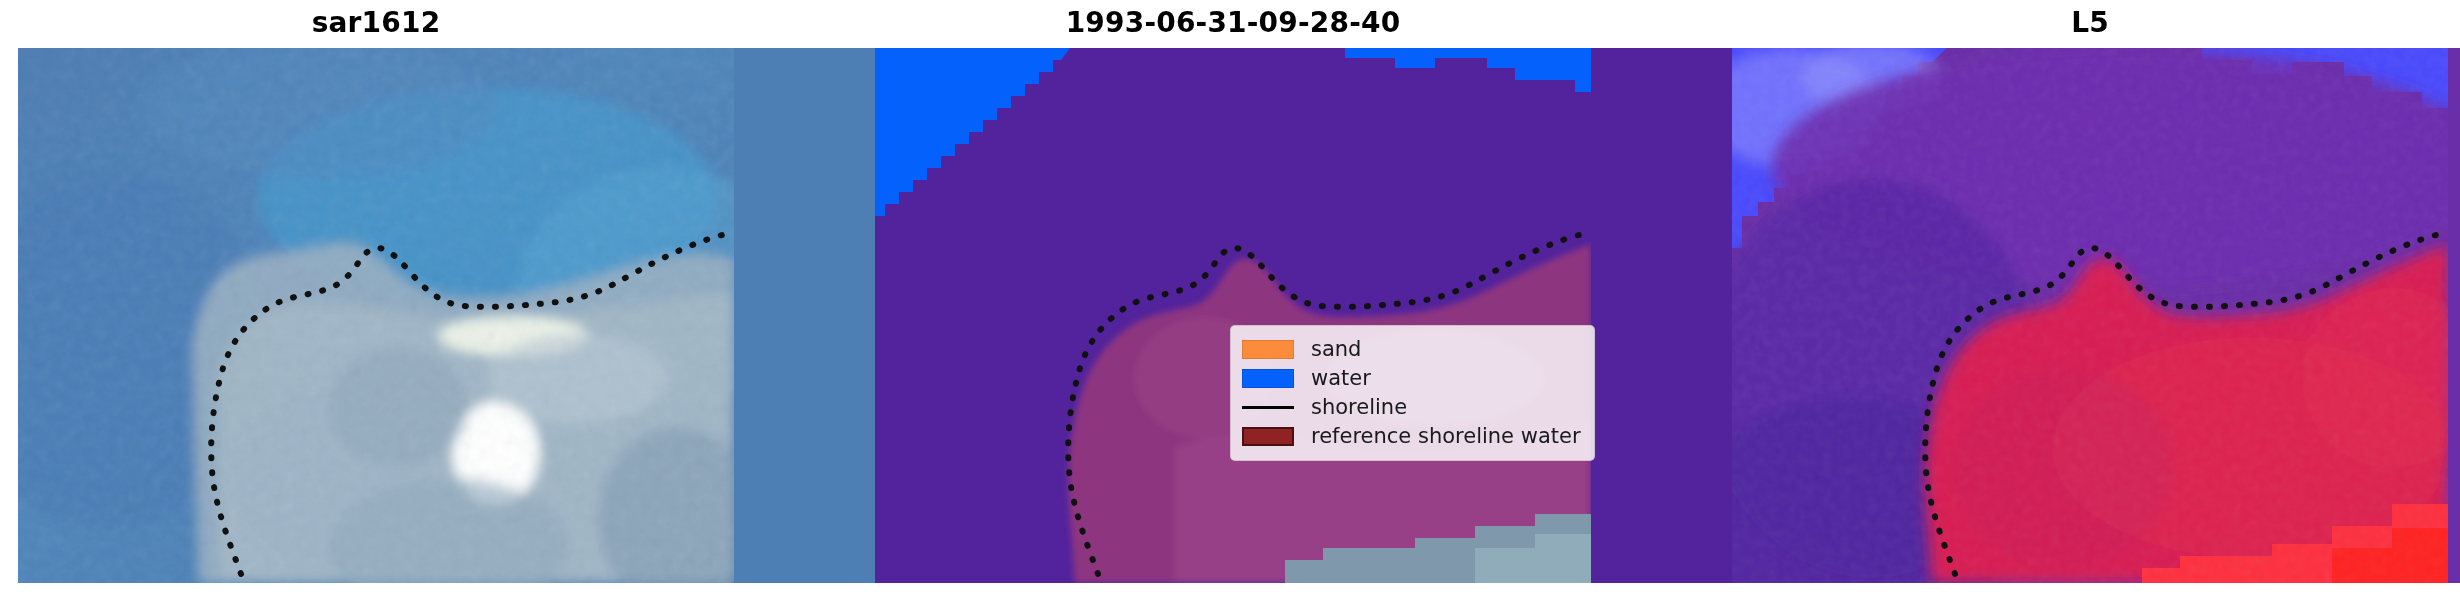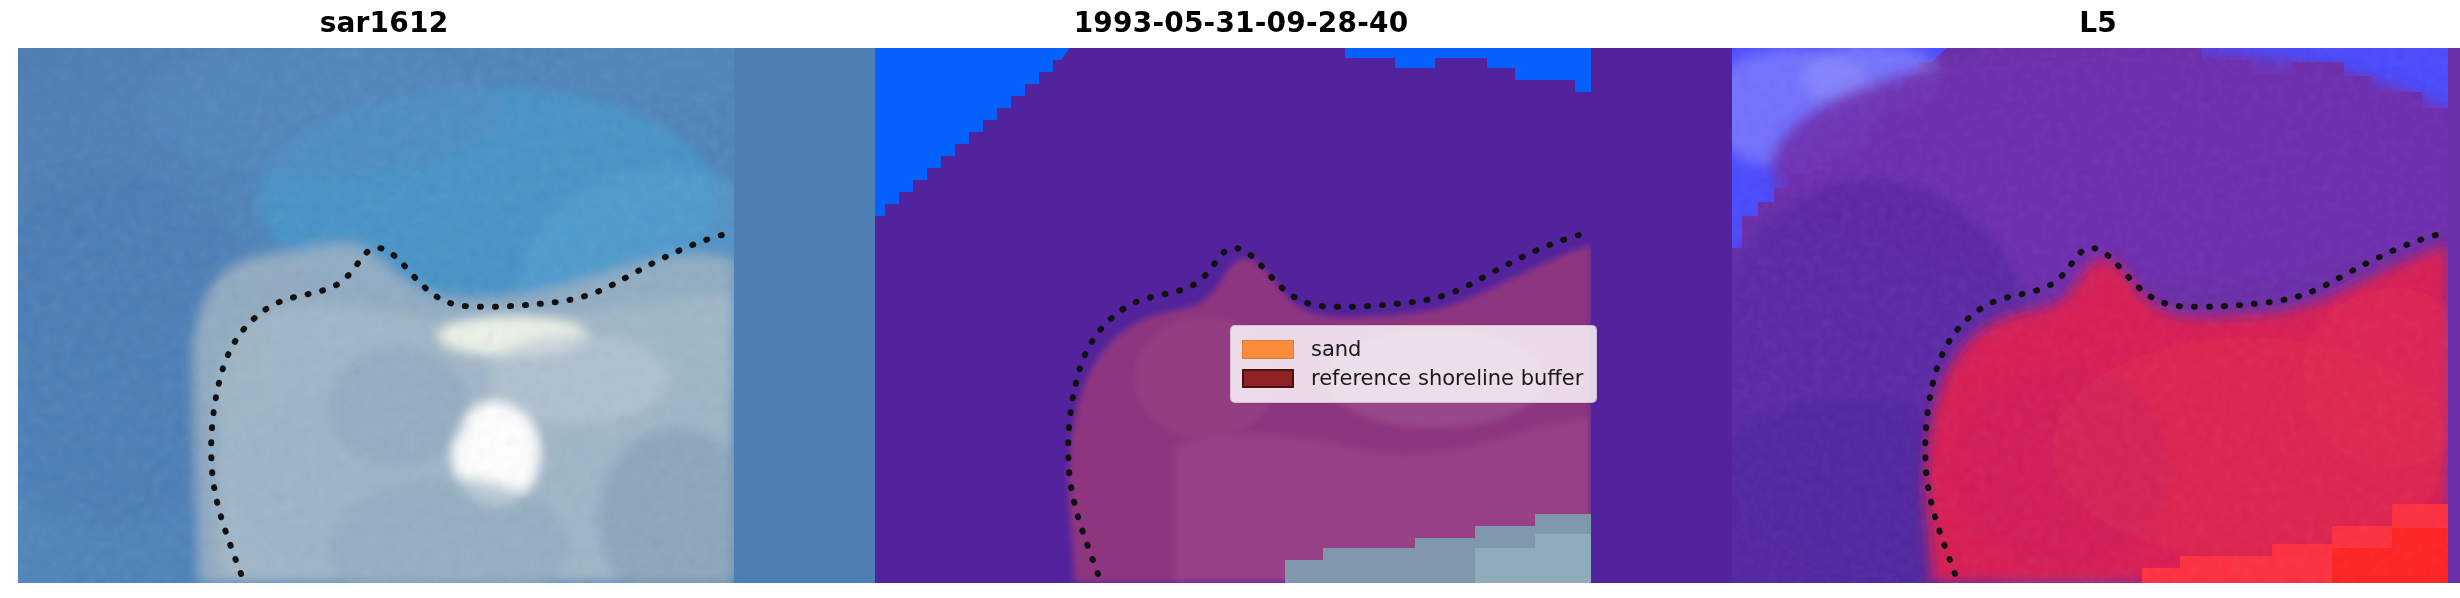--- a/index.html
+++ b/index.html
@@ -21,21 +21,21 @@
   }
   .panel {
     position: absolute;
     top: 0;
     width: 716px;
     height: 598px;
   }
   .panel-title {
     position: absolute;
     top: 6px;
-    left: 8px;
+    left: 0;
     width: 716px;
     text-align: center;
     font-size: 28px;
     font-weight: bold;
     color: #000000;
     font-family: "DejaVu Sans", sans-serif;
     letter-spacing: 0.2px;
     white-space: nowrap;
   }
   .axes {
@@ -150,21 +150,21 @@
         <path d="M228,540 C216,505 200,470 195,432 C190,390 196,350 205,320
                  C214,292 230,272 253,258 C276,245 300,248 320,236
                  C336,226 342,208 352,202 C366,195 378,208 392,224
                  C408,243 424,256 446,258 C472,260 498,258 520,256
                  C546,254 570,250 596,236 C626,220 660,200 700,188 L716,184" fill="none" stroke="#111111" stroke-width="6" stroke-linecap="round" stroke-dasharray="1 14"></path>
       </svg>
     </div>
   </div>
 
   <div class="panel" style="left:875px;">
-    <div class="panel-title">1993-05-31-09-28-40</div>
+    <div class="panel-title">1993-06-31-09-28-40</div>
     <div class="axes" style="background:#52239c;">
       <svg viewBox="0 0 716 535" preserveAspectRatio="none">
         <defs>
           <filter id="pixC" x="0" y="0" width="100%" height="100%">
             <feFlood flood-color="#52239c" result="bg"></feFlood>
             <feComposite in="SourceGraphic" in2="bg" operator="over"></feComposite>
           </filter>
           <filter id="blurC" x="-10%" y="-10%" width="120%" height="120%">
             <feGaussianBlur stdDeviation="3"></feGaussianBlur>
           </filter>
@@ -206,25 +206,35 @@
       </svg>
 
       <div class="legend">
 
         <div class="legend-row">
           <span class="legend-swatch" style="background:#fb8c3c;border:1px solid #e07b30;"></span>
           <span class="legend-label">sand</span>
         </div>
 
 
-
+        <div class="legend-row">
+          <span class="legend-swatch" style="background:#0561fc;border:1px solid #0552dd;"></span>
+          <span class="legend-label">water</span>
+        </div>
+
+        <div class="legend-row">
+          <span class="legend-line-wrap">
+            <span class="legend-line"></span>
+          </span>
+          <span class="legend-label">shoreline</span>
+        </div>
 
         <div class="legend-row">
           <span class="legend-swatch" style="background:#8f2222;border:2px solid #4a0f0f;"></span>
-          <span class="legend-label">reference shoreline buffer</span>
+          <span class="legend-label">reference shoreline water</span>
         </div>
 
       </div>
     </div>
   </div>
 
   <div class="panel" style="left:1732px;padding-left:40px;">
     <div class="panel-title">L5</div>
     <div class="axes" style="background:#6a2ea8;">
       <svg viewBox="0 0 716 535" preserveAspectRatio="none">

